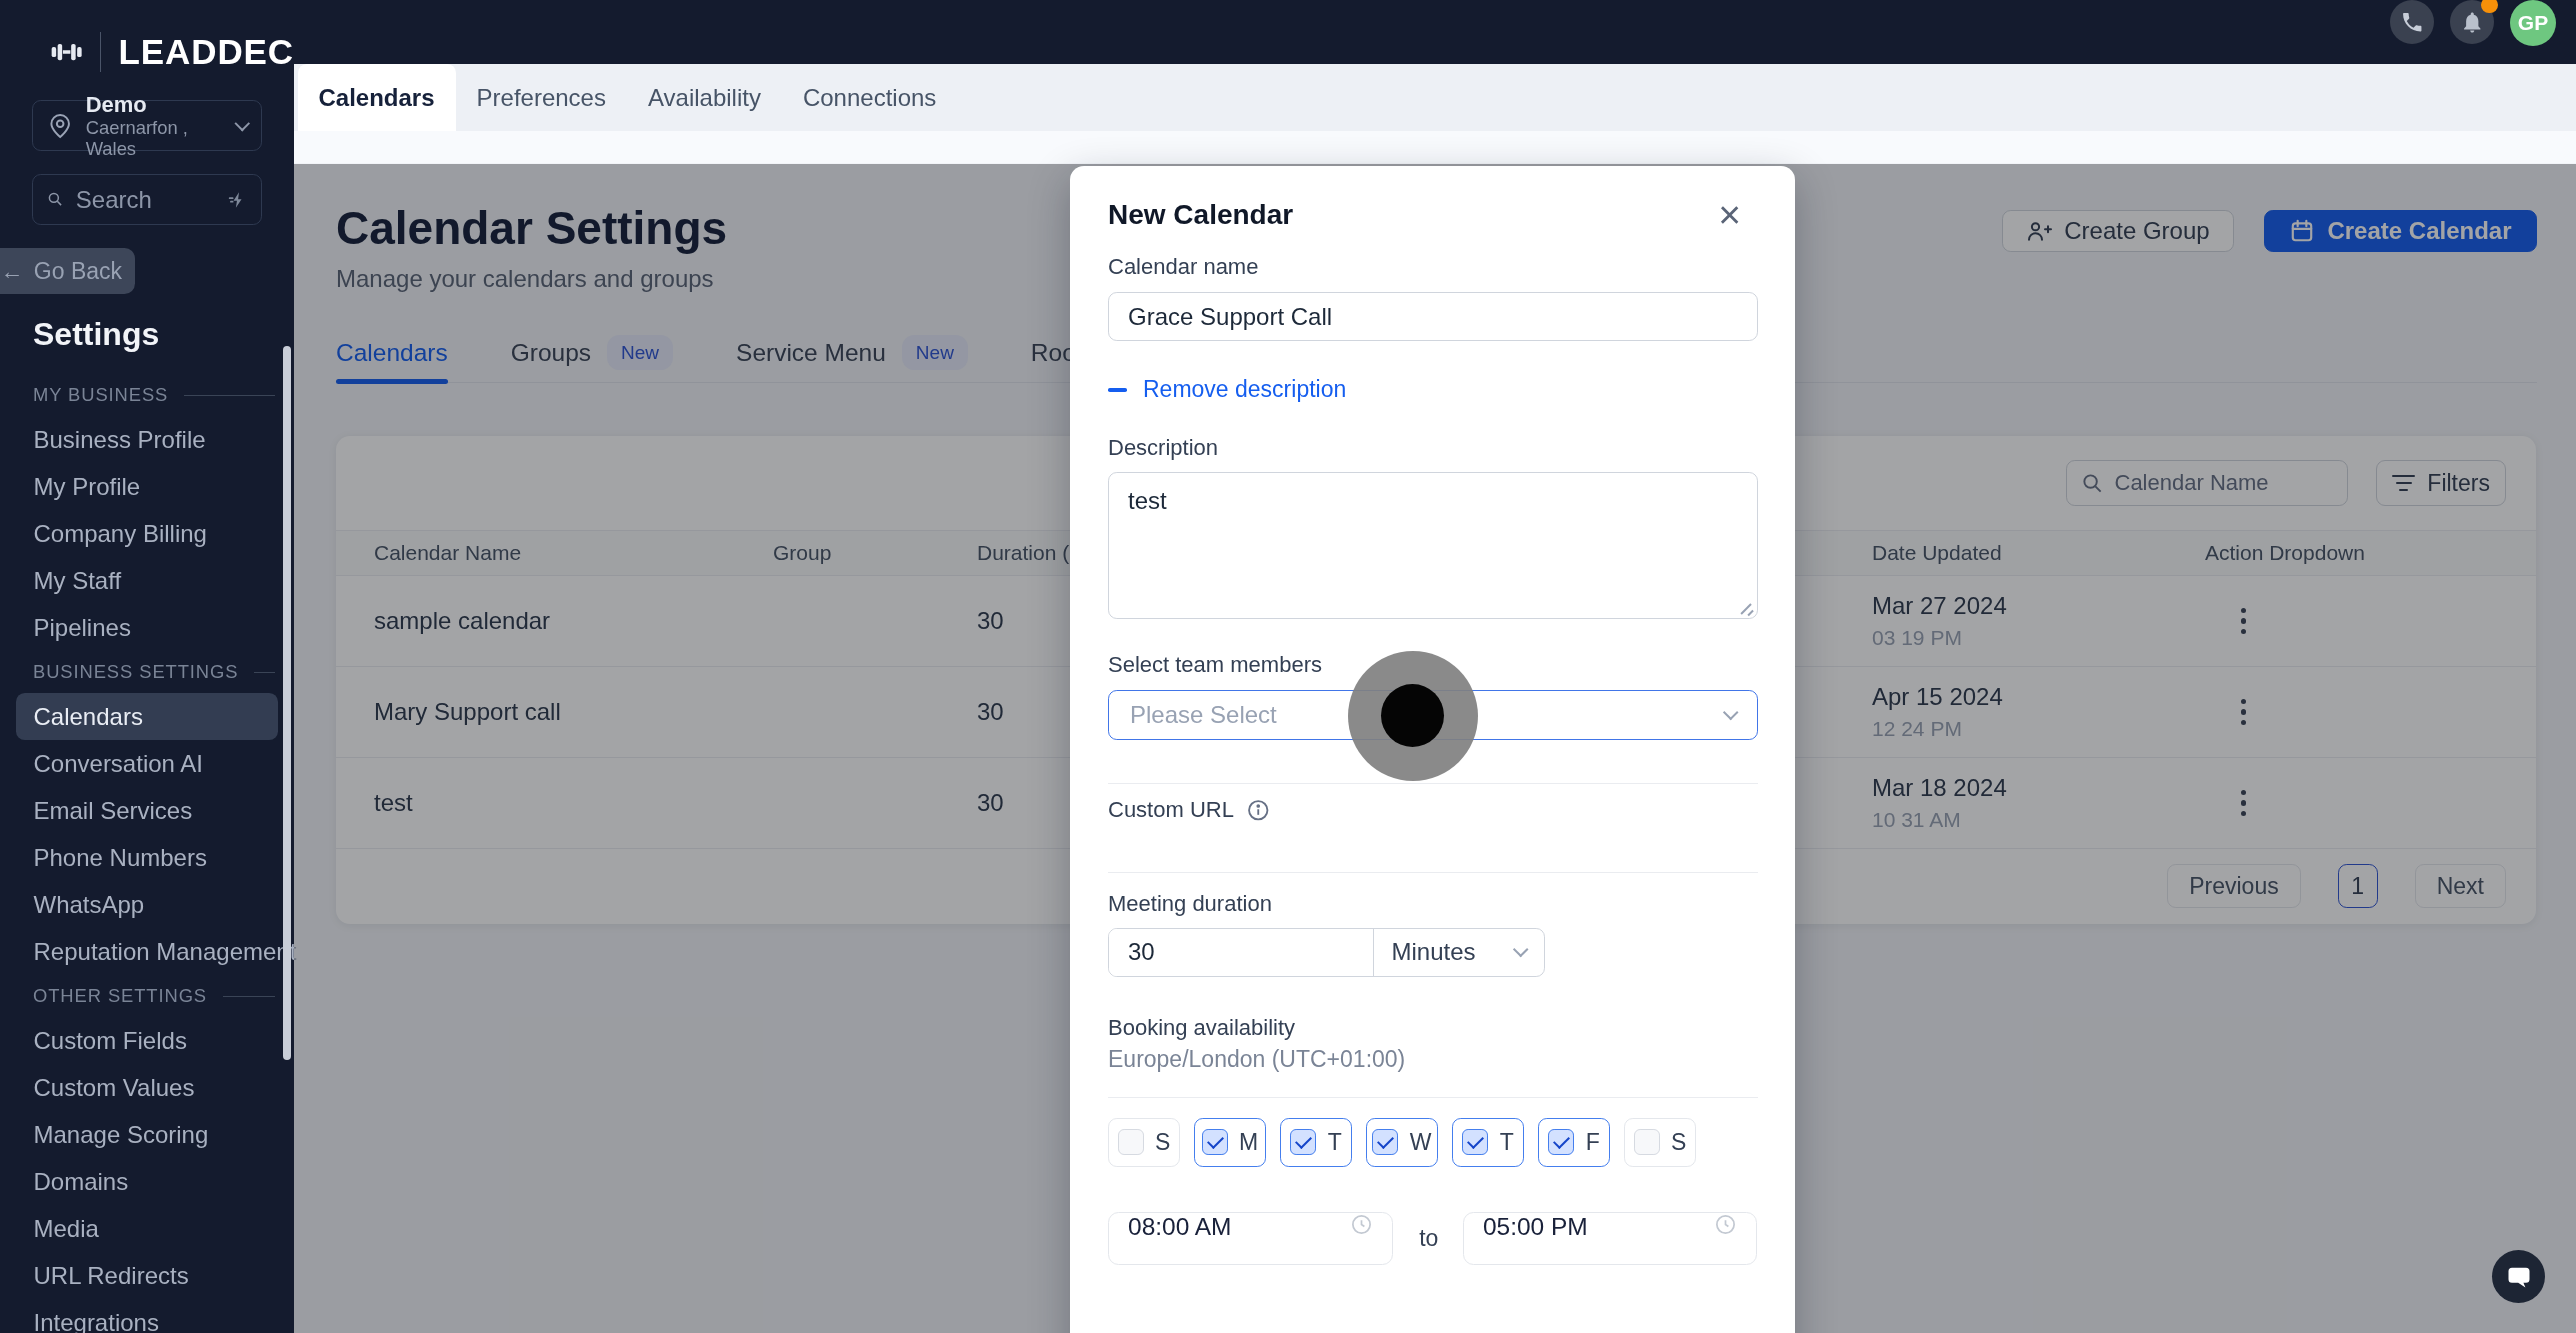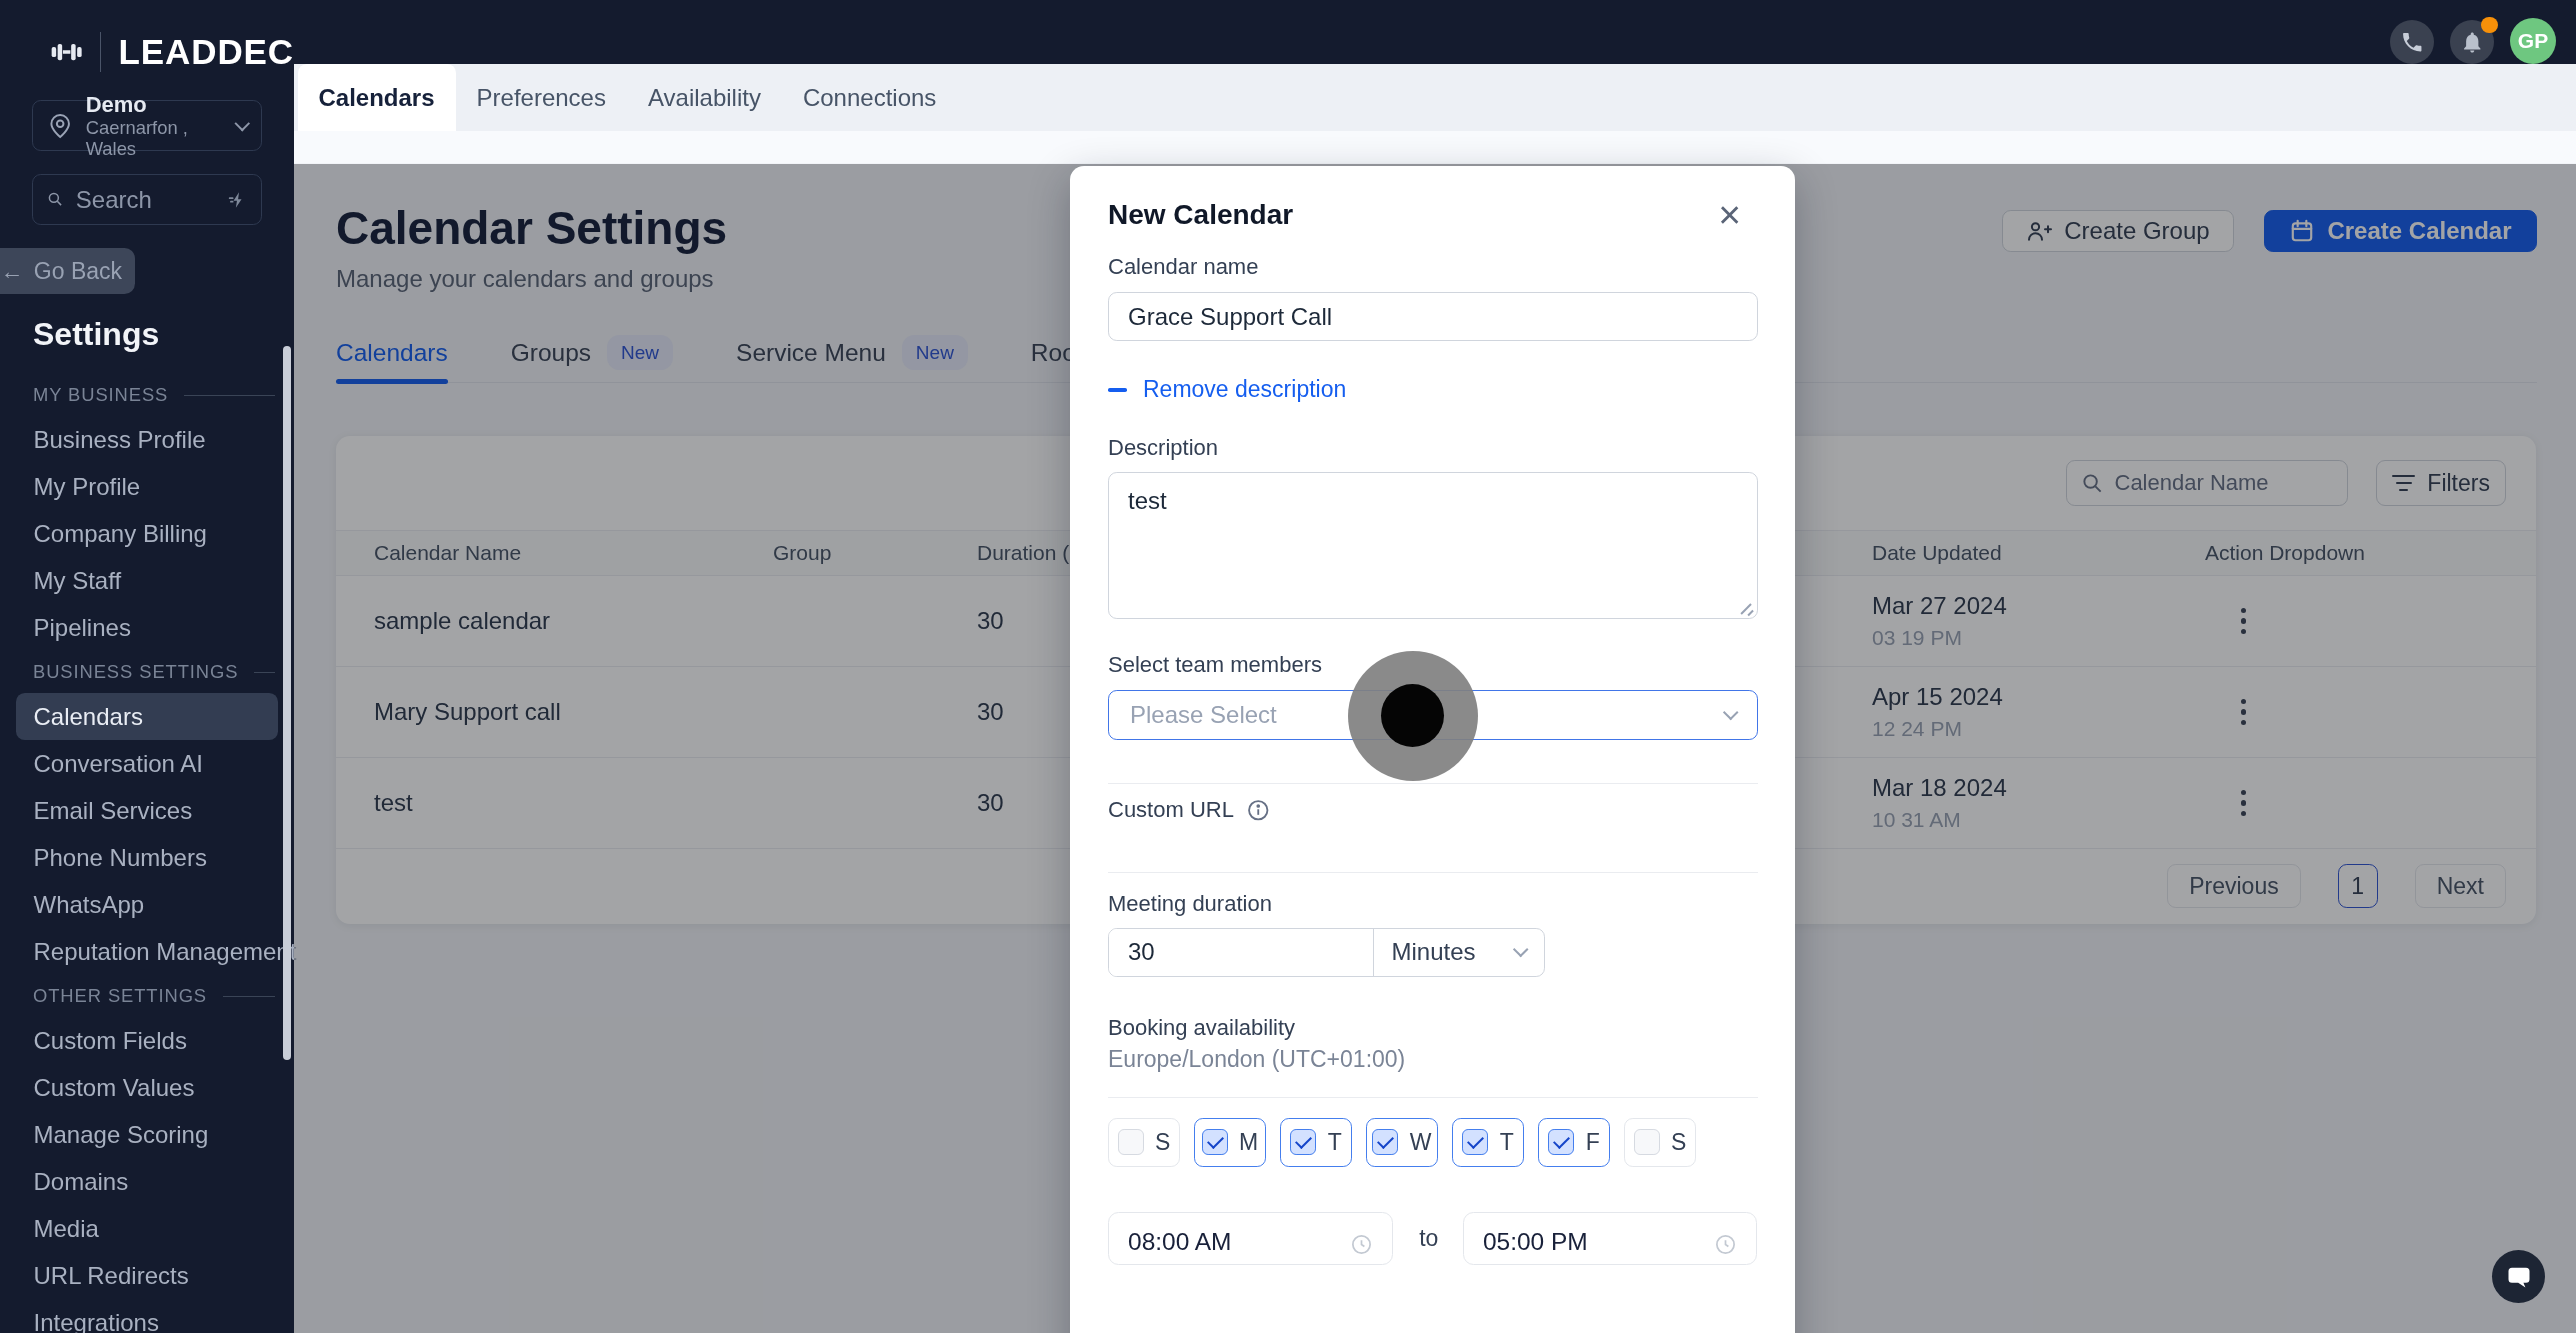--- a/index.html
+++ b/index.html
@@ -31,21 +31,21 @@
       color:#7A8496; font-size:18.4px; letter-spacing:0.9px; }
   .sec-label .line { flex:1; height:0.9px; background:#3A4456; margin-left:16px; }
   .nav-item { height:47px; line-height:47px; margin:0 16px; padding-left:17.5px; border-radius:8.8px;
       color:#A9B1C1; font-size:24px; white-space:nowrap; cursor:pointer; }
   .nav-item.active { background:#333D52; color:#E9EDF4; }
   .sb-thumb { position:absolute; right:2.6px; top:346px; width:8px; height:714px; background:#C9CED8;
       border-radius:4.4px; }
 
   
   .topbar { position:absolute; left:294px; right:0; top:0; height:64px; background:#141B2E;
-      display:flex; align-items:flex-end; justify-content:flex-end; gap:16px; padding-right:20px; z-index:3; }
+      display:flex; align-items:flex-start; justify-content:flex-end; gap:16px; padding-right:20px; z-index:3; }
   .circle-btn { width:44px; height:44px; border-radius:50%; background:#3A4150; display:flex;
       align-items:center; justify-content:center; position:relative; cursor:pointer; }
   .notif-dot { position:absolute; top:-3.5px; right:-3.5px; width:16.6px; height:16.6px; border-radius:50%;
       background:#F79009; }
   .avatar { width:46px; height:46px; border-radius:50%; background:#6EC780; color:#fff; font-size:21px;
       font-weight:600; display:flex; align-items:center; justify-content:center; cursor:pointer; }
 
   
   .tabbar { position:absolute; left:294px; right:0; top:64px; height:67px; background:#EDF0F5;
       display:flex; align-items:stretch; padding-left:3.5px; z-index:3; }
@@ -152,21 +152,21 @@
       align-items:center; justify-content:center; gap:11.4px; cursor:pointer; background:#fff; }
   .day-cb { width:26px; height:26px; border:1.3px solid #D6DAE1; border-radius:6.1px; background:#F7F8FA;
       position:relative; }
   .day-card span.dl { font-size:23px; color:#344054; }
   .day-card.checked { border-color:#447EEE; }
   .day-card.checked .day-cb { background:#D3E1FF; border-color:#447EEE; }
   .day-card.checked .day-cb::after { content:""; position:absolute; left:8px; top:2.6px; width:7px;
       height:13px; border-right:2.6px solid #1545C9; border-bottom:2.6px solid #1545C9; transform:rotate(45deg); }
   .times { margin-top:45px; display:flex; align-items:center; }
   .time-field { height:53px; border:1.3px solid #E4E7EC; border-radius:10.5px; display:flex;
-      align-items:flex-end; padding:8px 19px; cursor:pointer; }
+      align-items:flex-start; padding:0 19px; cursor:pointer; }
   .tf1 { width:287px; } .tf2 { width:296px; }
   .time-txt { font-size:24.5px; color:#19213A; font-weight:500; }
   .to-lbl { font-size:23px; color:#344054; margin:0 24.5px 0 26px; }
 
   
   .cursor-halo { position:absolute; left:1348px; top:651px; width:130px; height:130px; border-radius:50%;
       background:rgba(128,128,128,0.92); z-index:20; }
   .cursor-dot { position:absolute; left:1381px; top:684px; width:63px; height:63px; border-radius:50%;
       background:#050505; z-index:21; }
 

